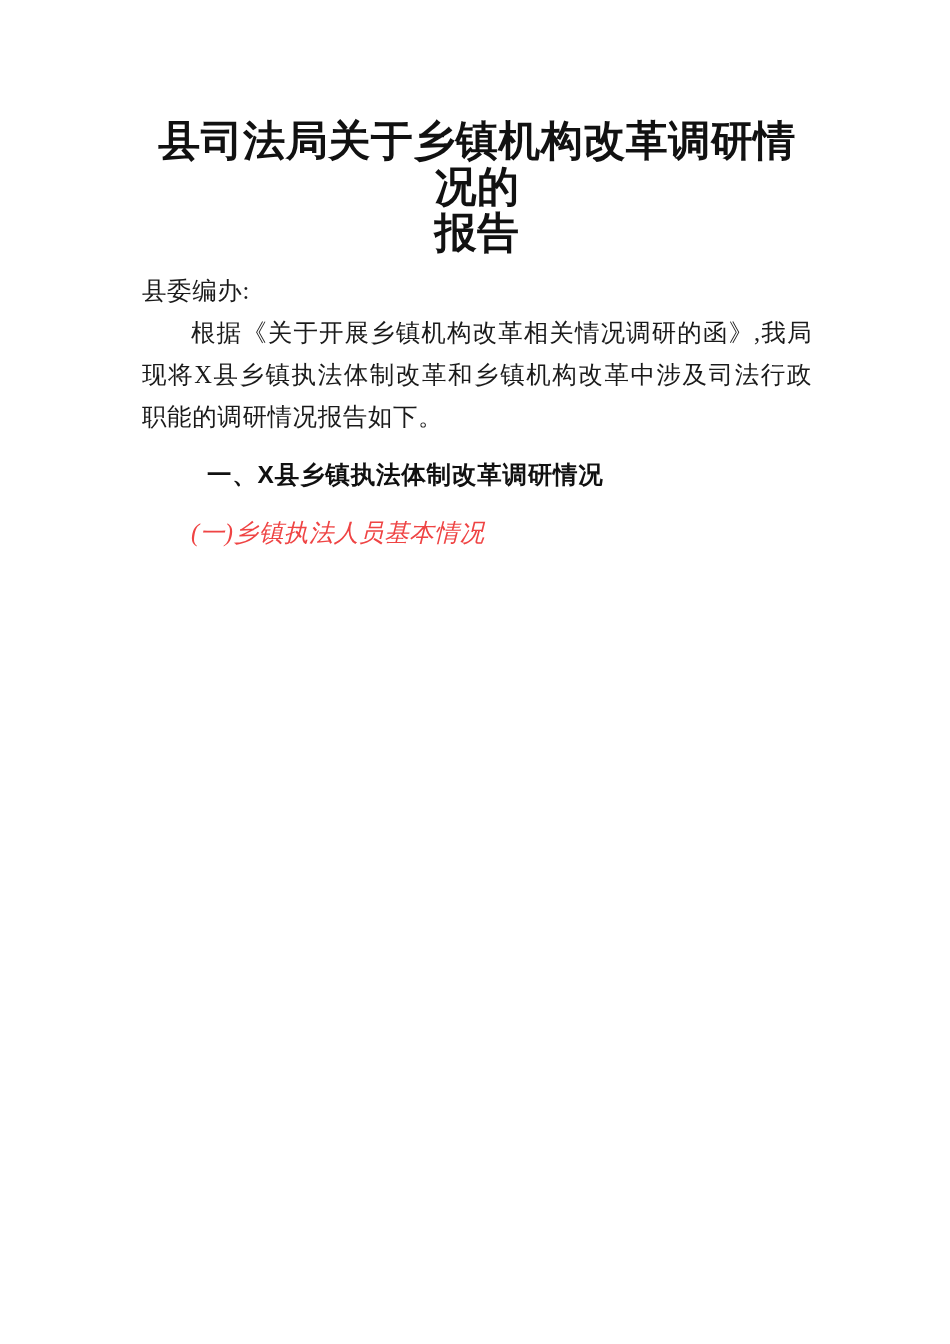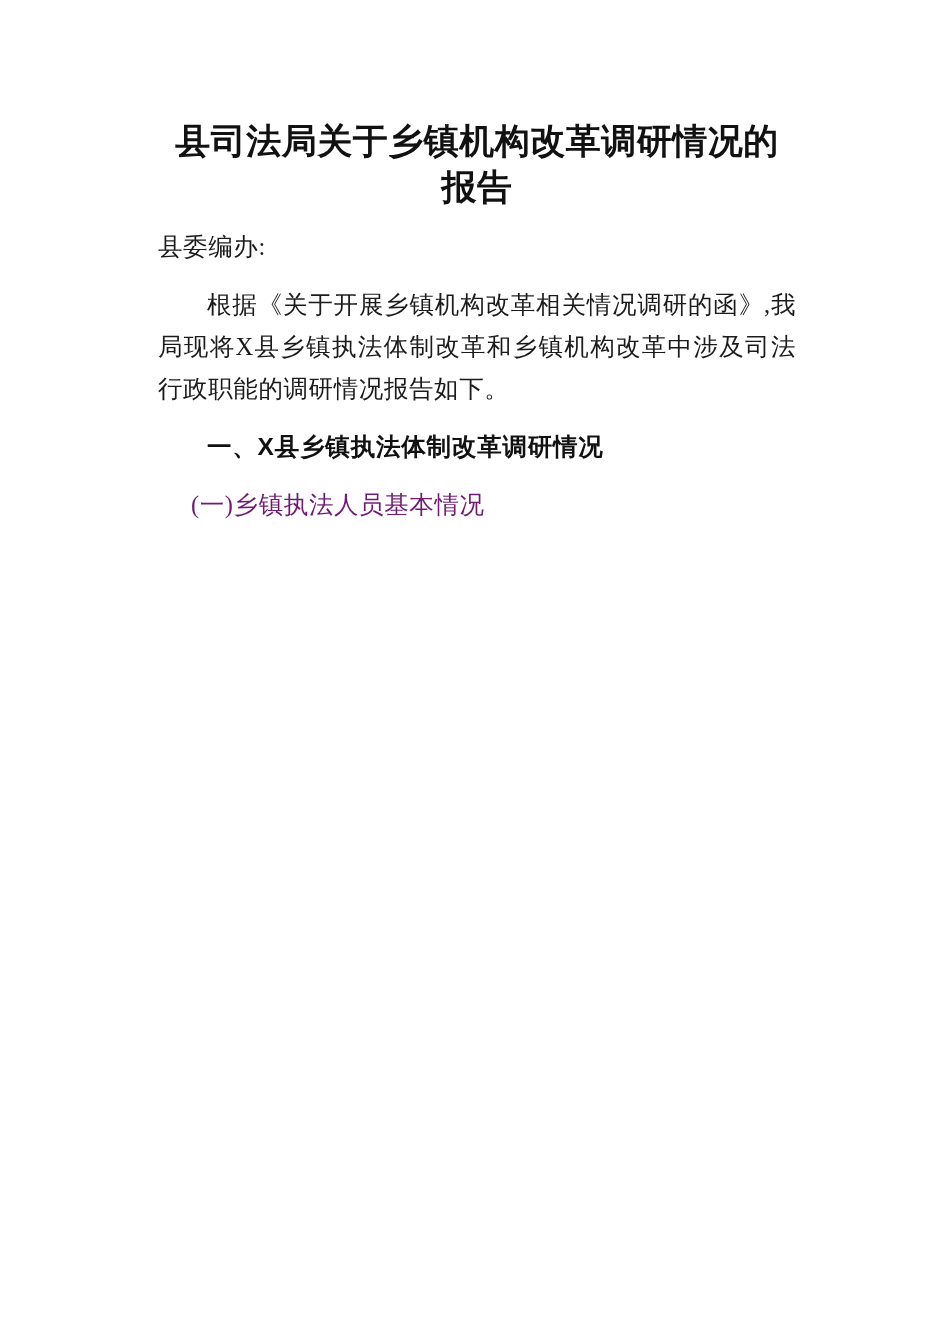--- a/index.html
+++ b/index.html
@@ -24,21 +24,21 @@
     width: 670px;
   }
 
   
   .doc-title {
     margin: 0;
     padding: 0;
     text-align: center;
     font-family: "Liberation Sans", "DejaVu Sans", sans-serif;
     font-weight: 700;
-    font-size: 35px;
+    font-size: 42px;
     line-height: 46px;
     color: #111111;
     letter-spacing: 0.5px;
     padding-top: 118px;
     -webkit-font-smoothing: antialiased;
   }
   .doc-title .title-line {
     display: block;
   }
 
@@ -48,21 +48,21 @@
     font-family: "Liberation Serif", "DejaVu Serif", serif;
     font-size: 24.5px;
     line-height: 42px;
     color: #1a1a1a;
     text-align: justify;
     text-justify: inter-ideograph;
     letter-spacing: 0.6px;
   }
 
   p.para {
-    margin: 16px;
+    margin: 0;
     padding: 0;
     text-indent: 2em;
     text-align: justify;
     text-justify: inter-ideograph;
   }
 
   p.para.no-indent {
     text-indent: 0;
   }
 
@@ -81,22 +81,23 @@
   }
 
   p.heading-2 {
     margin: 0;
     padding: 0;
     text-indent: 2em;
     font-family: "Liberation Serif", "DejaVu Serif", serif;
     font-size: 24.5px;
     line-height: 42px;
     letter-spacing: 0.6px;
-    color: #701a75;
+    color: #ef4444;
     text-align: left;
+    font-style: italic;
   }
 
   
   .content { }
 </style>
 </head>
 <body>
 
 <div class="page">
   <div class="content">

